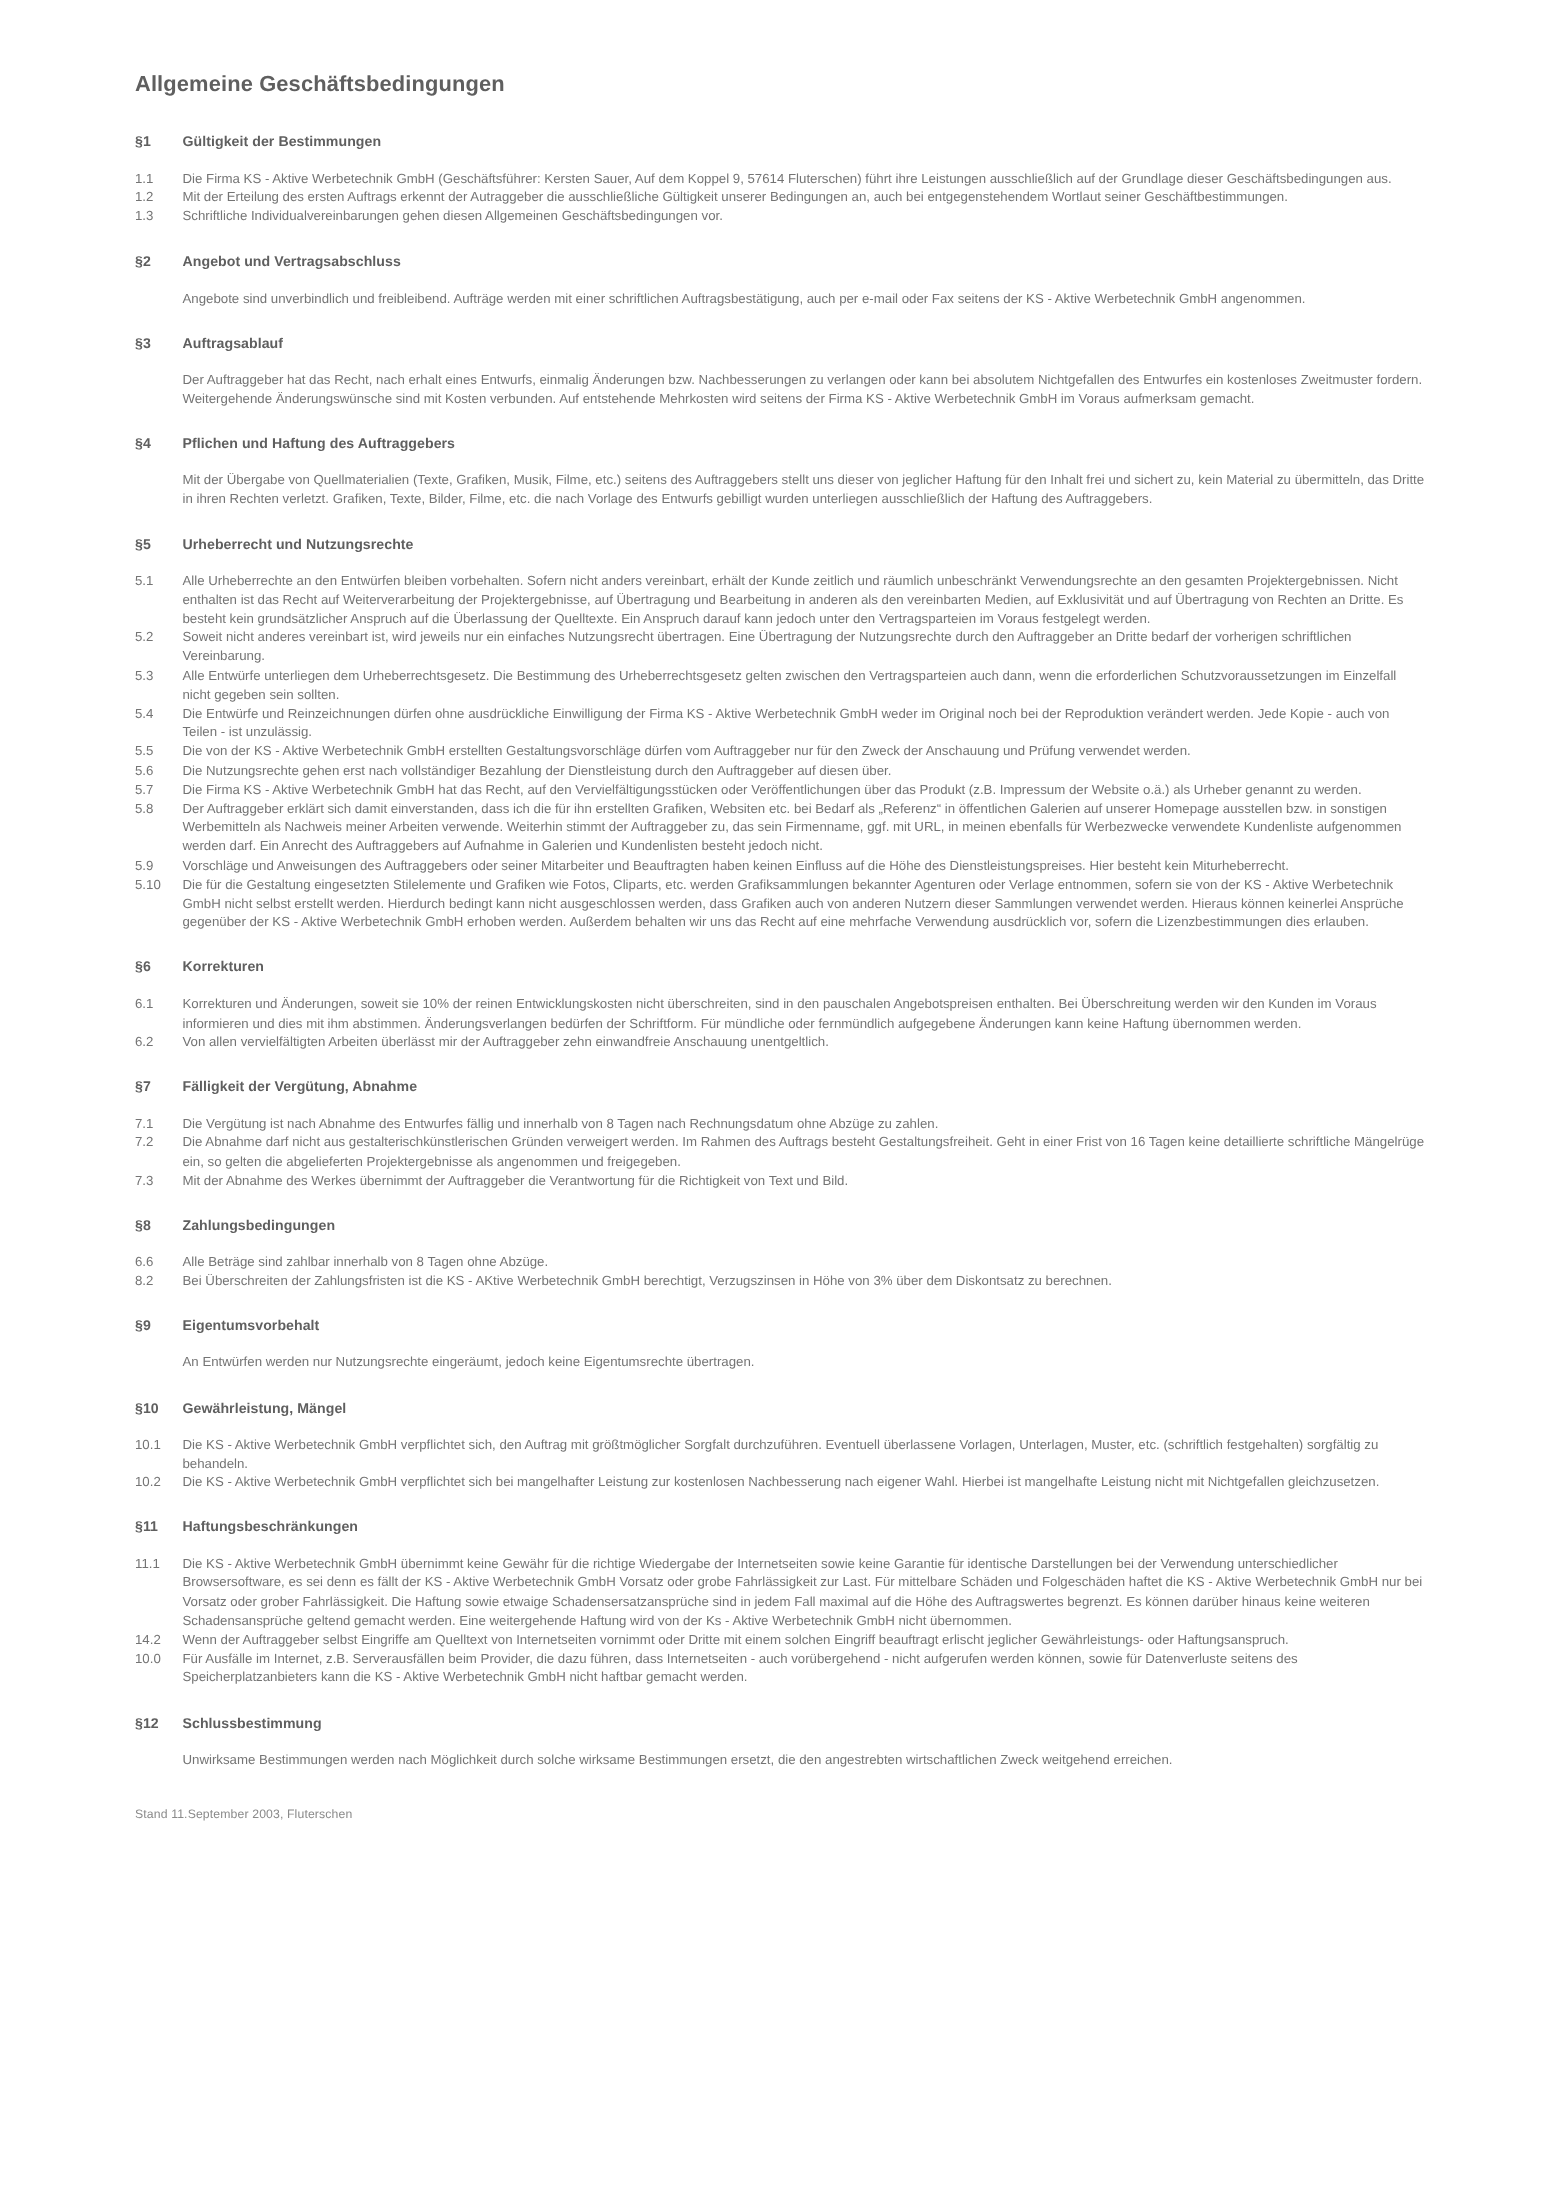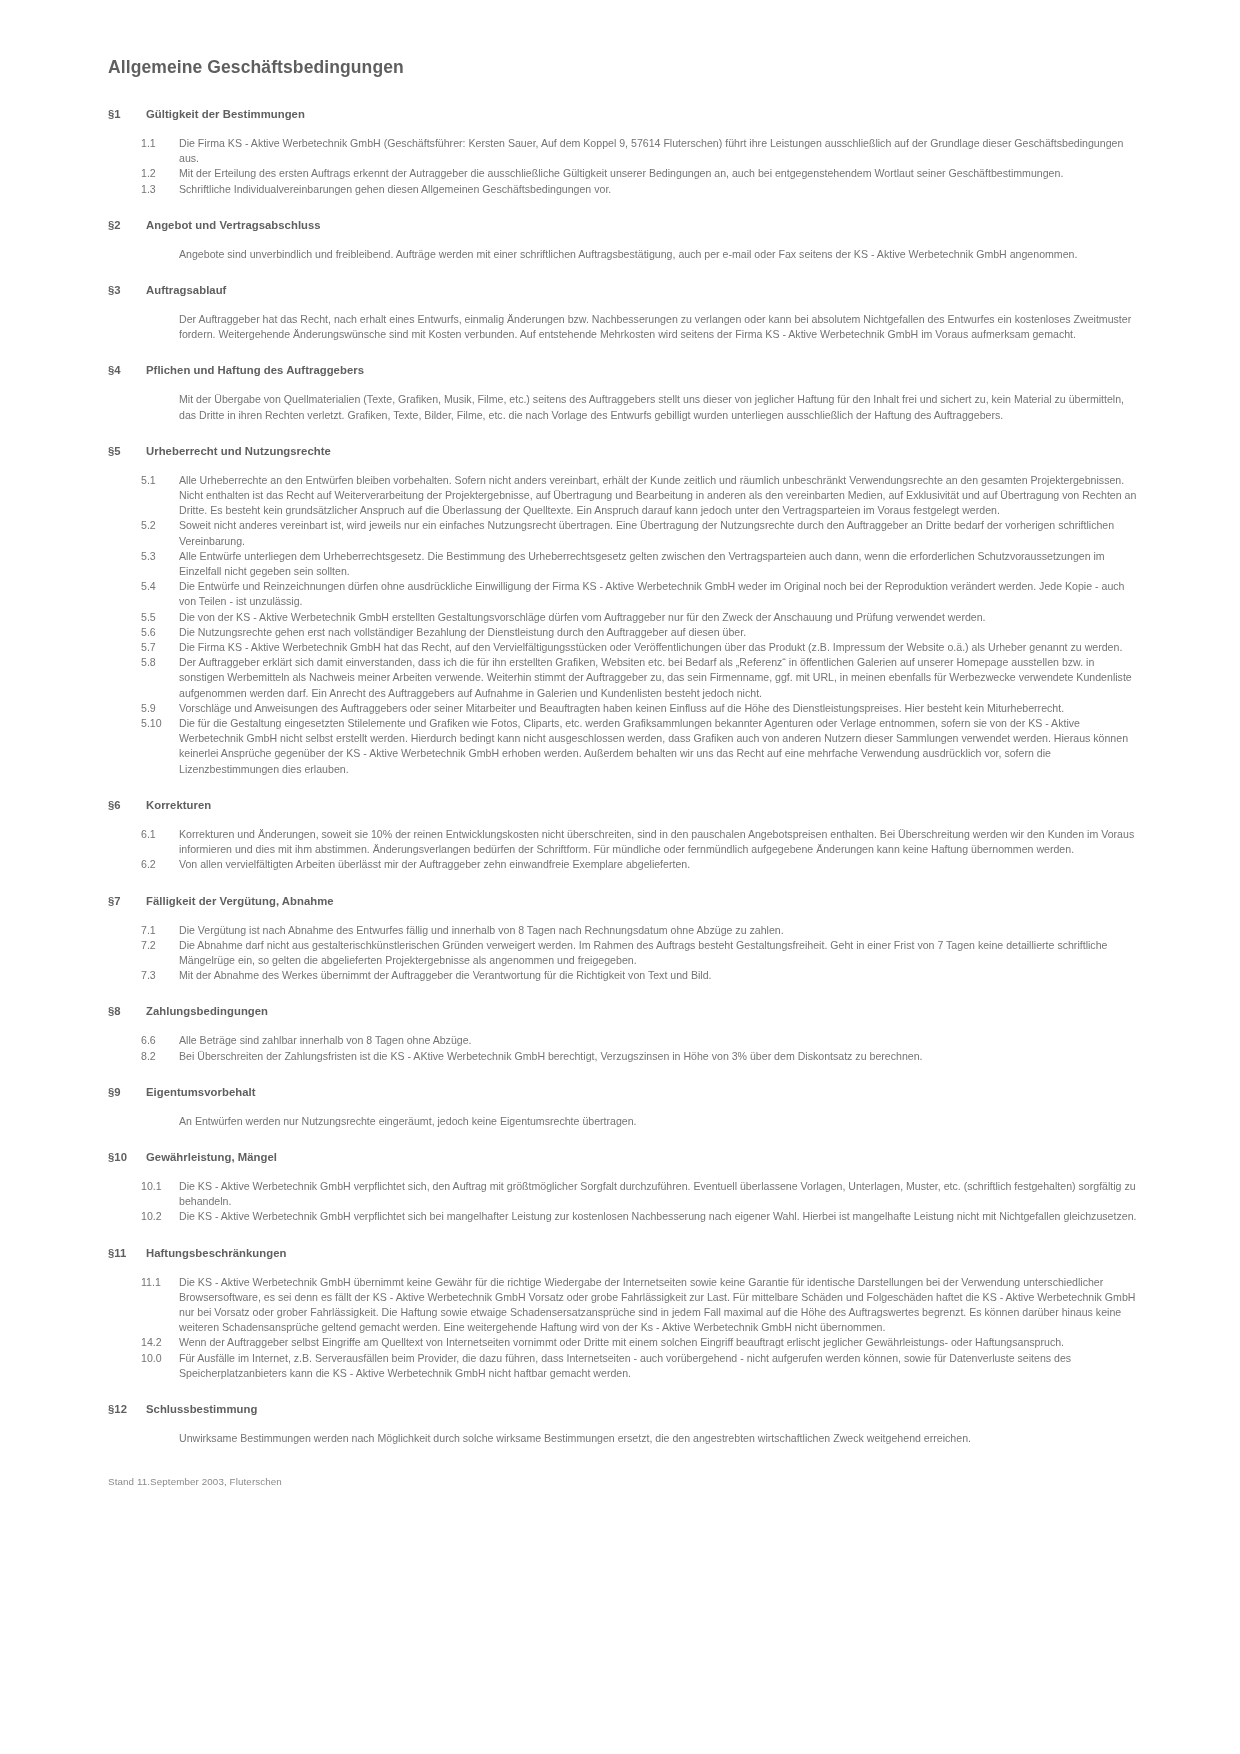--- a/index.html
+++ b/index.html
@@ -58,21 +58,20 @@
     font-size: 10.6px;
     line-height: 15.2px;
     color: #747474;
     margin: 0 0 0 0;
   }
   .clause-num {
     width: 38px;
     flex: 0 0 38px;
     text-align: left;
     white-space: nowrap;
-    margin-left: 33px;
   }
   .clause-text {
     flex: 1 1 auto;
     text-align: left;
   }
   .clause.no-num .clause-num {
     width: 38px;
     flex: 0 0 38px;
   }
   .footer-note {
@@ -198,37 +197,37 @@
           <span class="section-num">§6</span>
           <span class="section-title">Korrekturen</span>
         </div>
         <div class="clauses">
           <div class="clause">
             <span class="clause-num">6.1</span>
             <span class="clause-text">Korrekturen und Änderungen, soweit sie 10% der reinen Entwicklungskosten nicht überschreiten, sind in den pauschalen Angebotspreisen enthalten. Bei Überschreitung werden wir den Kunden im Voraus informieren und dies mit ihm abstimmen. Änderungsverlangen bedürfen der Schriftform. Für mündliche oder fernmündlich aufgegebene Änderungen kann keine Haftung übernommen werden.</span>
           </div>
           <div class="clause">
             <span class="clause-num">6.2</span>
-            <span class="clause-text">Von allen vervielfältigten Arbeiten überlässt mir der Auftraggeber zehn einwandfreie Exemplare abgelieferten.</span>
+            <span class="clause-text">Von allen vervielfältigten Arbeiten überlässt mir der Auftraggeber zehn einwandfreie Anschauung unentgeltlich.</span>
           </div>
         </div>
       </div>
       <div class="section">
         <div class="section-head">
           <span class="section-num">§7</span>
           <span class="section-title">Fälligkeit der Vergütung, Abnahme</span>
         </div>
         <div class="clauses">
           <div class="clause">
             <span class="clause-num">7.1</span>
             <span class="clause-text">Die Vergütung ist nach Abnahme des Entwurfes fällig und innerhalb von 8 Tagen nach Rechnungsdatum ohne Abzüge zu zahlen.</span>
           </div>
           <div class="clause">
             <span class="clause-num">7.2</span>
-            <span class="clause-text">Die Abnahme darf nicht aus gestalterischkünstlerischen Gründen verweigert werden. Im Rahmen des Auftrags besteht Gestaltungsfreiheit. Geht in einer Frist von 7 Tagen keine detaillierte schriftliche Mängelrüge ein, so gelten die abgelieferten Projektergebnisse als angenommen und freigegeben.</span>
+            <span class="clause-text">Die Abnahme darf nicht aus gestalterischkünstlerischen Gründen verweigert werden. Im Rahmen des Auftrags besteht Gestaltungsfreiheit. Geht in einer Frist von 16 Tagen keine detaillierte schriftliche Mängelrüge ein, so gelten die abgelieferten Projektergebnisse als angenommen und freigegeben.</span>
           </div>
           <div class="clause">
             <span class="clause-num">7.3</span>
             <span class="clause-text">Mit der Abnahme des Werkes übernimmt der Auftraggeber die Verantwortung für die Richtigkeit von Text und Bild.</span>
           </div>
         </div>
       </div>
       <div class="section">
         <div class="section-head">
           <span class="section-num">§8</span>

